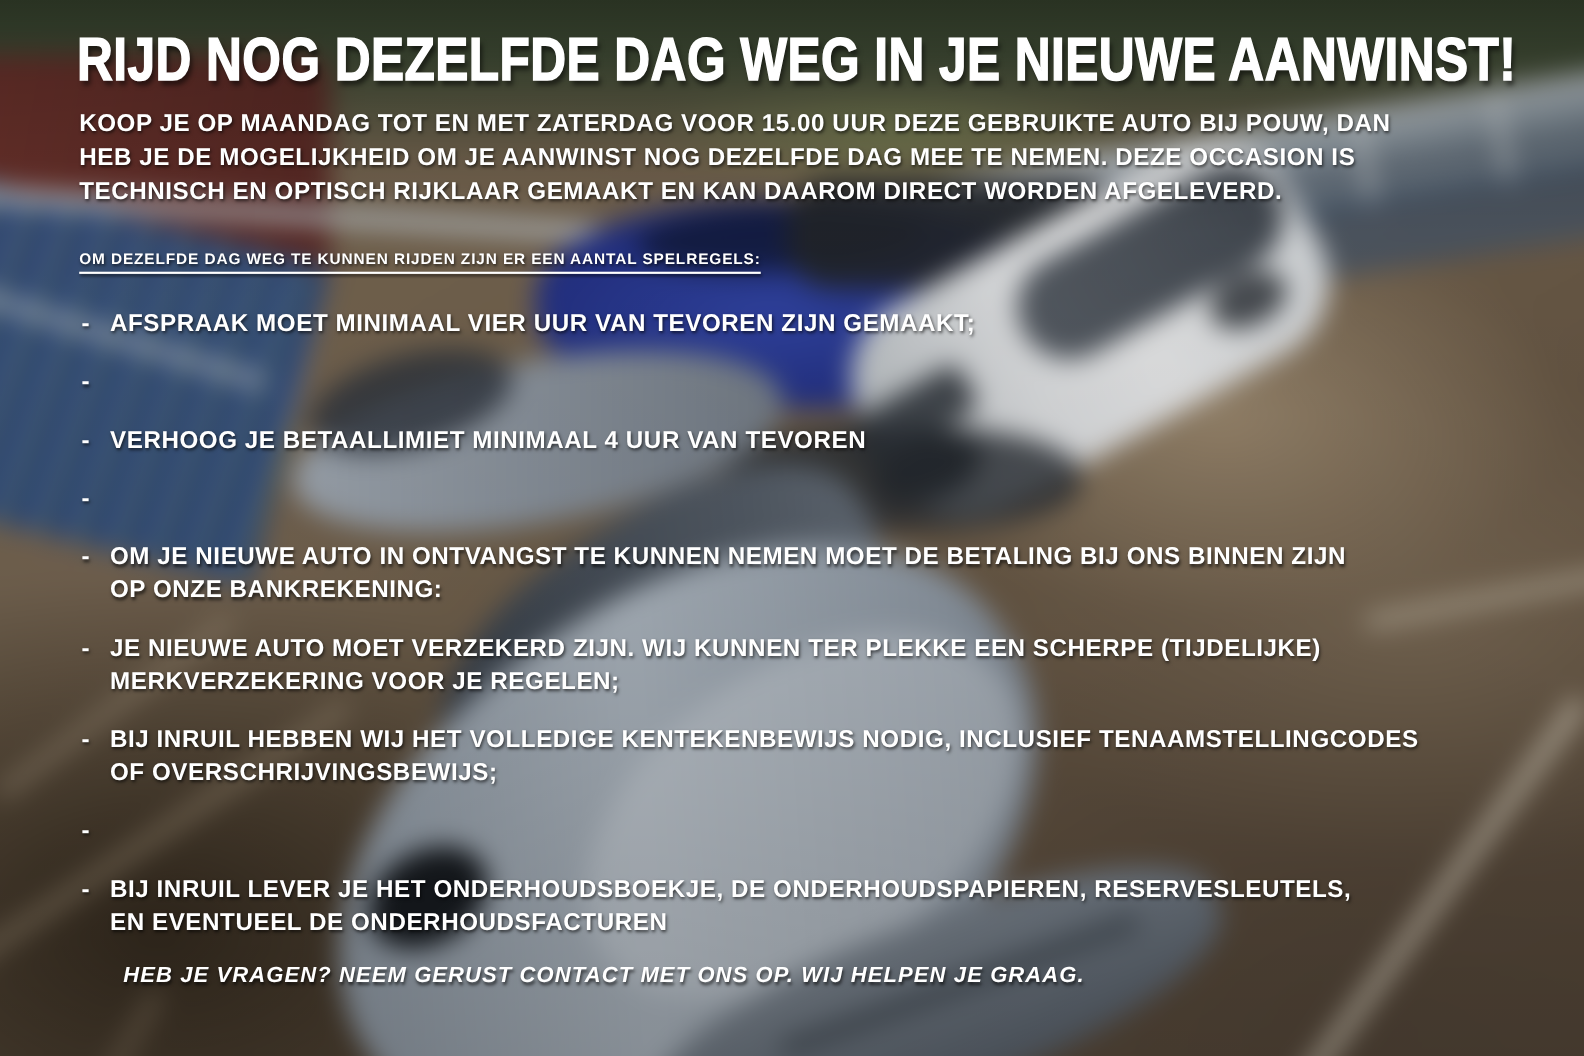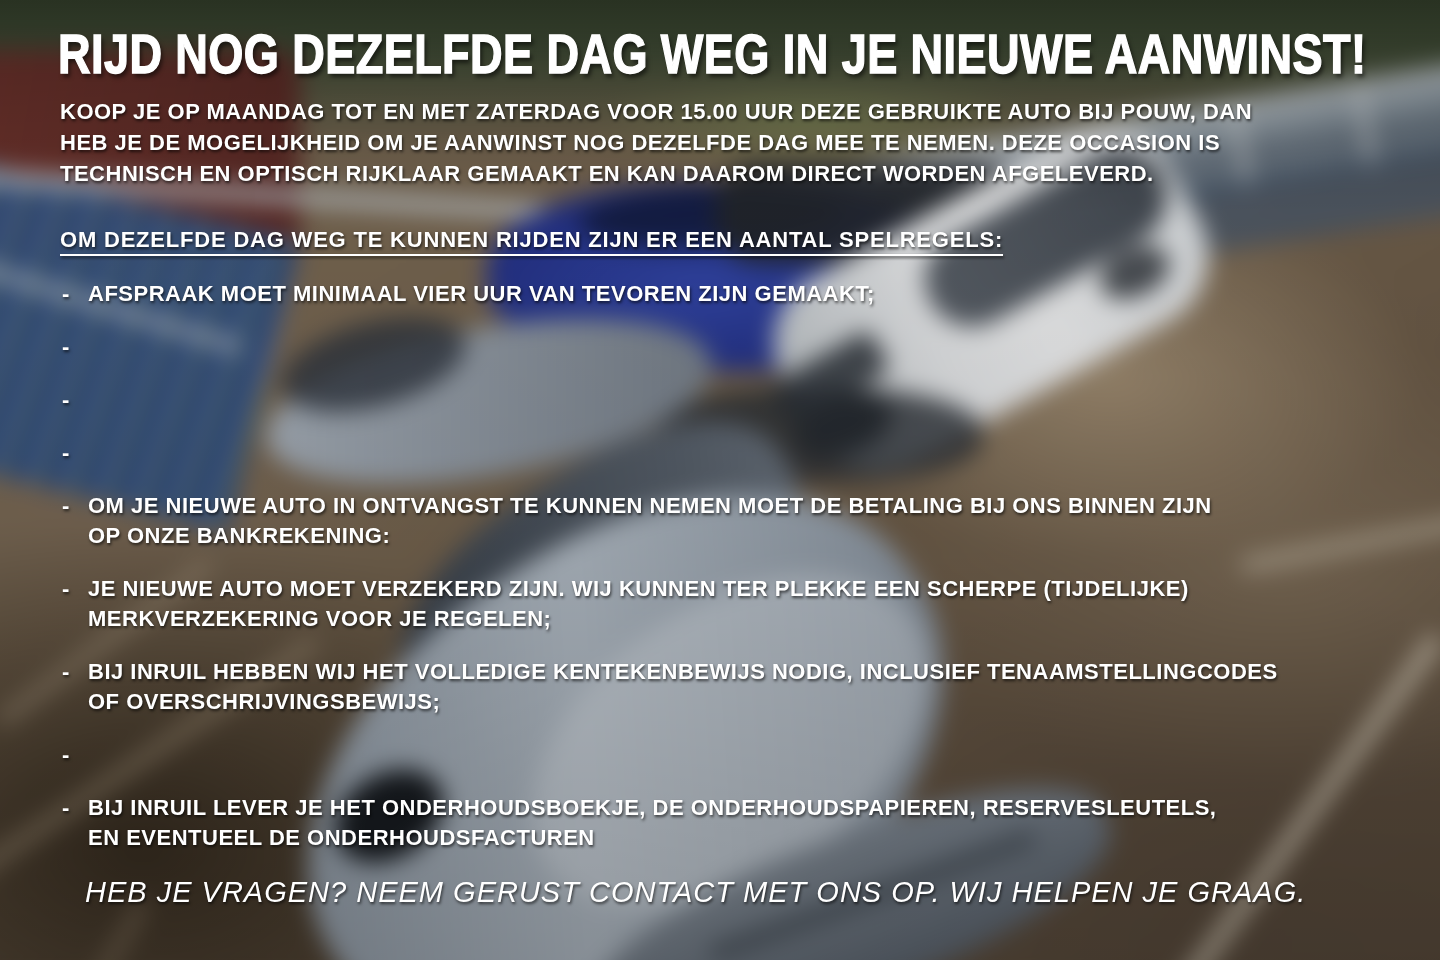--- a/index.html
+++ b/index.html
@@ -64,47 +64,47 @@
   .sv-wheel{left:350px;top:760px;width:110px;height:80px;border-radius:50%;background:#181c21;transform:rotate(-30deg);}
   .sv-grille{left:700px;top:868px;width:330px;height:16px;border-radius:8px;background:#3f4750;opacity:.7;transform:rotate(-20deg);}
   .line-br1{left:1272px;top:590px;width:16px;height:420px;background:#cfc4b2;opacity:.85;transform:rotate(36deg);}
   .line-br2{left:1215px;top:532px;width:250px;height:12px;background:#c6bba8;opacity:.8;transform:rotate(-11deg);}
   .line-bl1{left:128px;top:510px;width:12px;height:250px;background:#a2917a;opacity:.7;transform:rotate(53deg);}
   .line-bl2{left:150px;top:540px;width:13px;height:430px;background:#9c8b73;opacity:.7;transform:rotate(56deg);}
   .line-bl3{left:138px;top:875px;width:11px;height:110px;background:#8d7c65;opacity:.7;transform:rotate(30deg);}
   .shade{position:absolute;inset:0;
     background:linear-gradient(180deg,rgba(0,0,0,.30) 0%,rgba(0,0,0,.10) 22%,rgba(0,0,0,.14) 55%,rgba(0,0,0,.26) 100%);}
   
-  .content{position:absolute;inset:0;color:#fff;}
+  .content{position:absolute;inset:0;color:#fff;margin-left:12px;}
   .title{
     position:absolute;left:58px;top:24px;white-space:pre;
     font-size:55px;font-weight:700;letter-spacing:.5px;line-height:1.1;
     transform:scaleX(.82);transform-origin:left top;
     -webkit-text-stroke:1.4px #fff;
     text-shadow:3px 4px 5px rgba(0,0,0,.55);}
   .intro{
     position:absolute;left:60px;top:96px;white-space:pre;
     font-size:22px;font-weight:700;letter-spacing:.5px;line-height:31px;
     text-shadow:1px 2px 3px rgba(0,0,0,.65);}
   .heading{
     position:absolute;left:60px;top:227px;white-space:pre;
-    font-size:22px;font-weight:700;letter-spacing:.8px;
+    font-size:14px;font-weight:700;letter-spacing:.8px;
     text-decoration:underline;text-underline-offset:7px;text-decoration-thickness:2px;
     text-shadow:1px 2px 3px rgba(0,0,0,.65);}
   .rules{
     position:absolute;left:62px;top:279px;right:10px;
     display:flex;flex-direction:column;gap:23px;
     font-size:22px;font-weight:700;letter-spacing:.5px;line-height:30px;
     text-shadow:1px 2px 3px rgba(0,0,0,.65);}
   .rule{display:flex;}
   .dash{width:26px;flex:none;}
   .rule-text{white-space:pre;}
   .footer{
-    position:absolute;left:85px;top:876px;white-space:pre;
-    font-size:29px;font-weight:400;font-style:italic;letter-spacing:1px;
+    position:absolute;left:100px;top:876px;white-space:pre;
+    font-size:20px;font-weight:700;font-style:italic;letter-spacing:1px;
     text-shadow:1px 2px 3px rgba(0,0,0,.65);}
 </style>
 </head>
 <body>
 
 <div class="stage">
 
   <div class="photo">
     <div class="trees"></div>
     <div class="grass"></div>
@@ -152,20 +152,21 @@
     <div class="rules">
       <div class="rule">
         <span class="dash">-</span>
         <span class="rule-text">AFSPRAAK MOET MINIMAAL VIER UUR VAN TEVOREN ZIJN GEMAAKT;</span>
       </div>
       <div class="rule">
         <span class="dash">-</span>
       </div>
       <div class="rule">
         <span class="dash">-</span>
+        <span class="rule-text">VERHOOG JE BETAALLIMIET MINIMAAL 4 UUR VAN TEVOREN</span>
       </div>
       <div class="rule">
         <span class="dash">-</span>
       </div>
       <div class="rule">
         <span class="dash">-</span>
         <span class="rule-text">OM JE NIEUWE AUTO IN ONTVANGST TE KUNNEN NEMEN MOET DE BETALING BIJ ONS BINNEN ZIJN
 OP ONZE BANKREKENING:</span>
       </div>
       <div class="rule">

